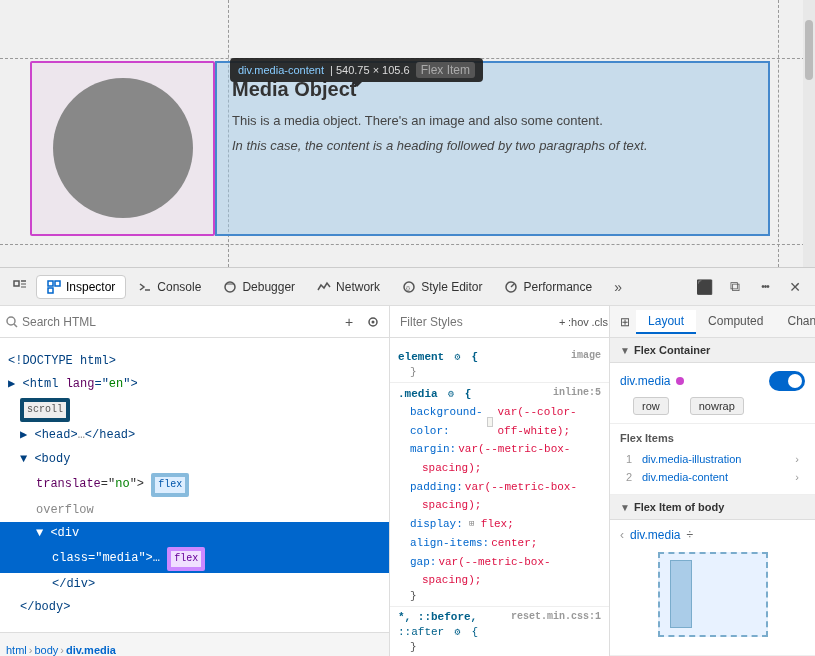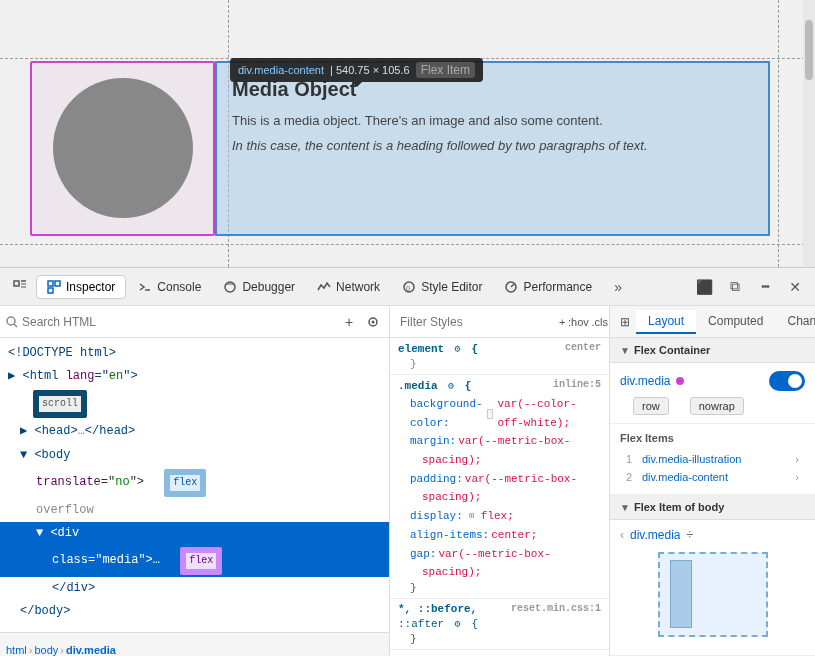--- a/index.html
+++ b/index.html
@@ -204,20 +204,21 @@
       overflow: hidden;
     }
 
     
     .html-panel {
       width: 390px;
       border-right: 1px solid #ddd;
       display: flex;
       flex-direction: column;
       background: #fff;
+      gap: 8px;
     }
 
     .html-search-bar {
       display: flex;
       align-items: center;
       padding: 4px 6px;
       border-bottom: 1px solid #ddd;
       gap: 4px;
       height: 32px;
     }
@@ -254,26 +255,26 @@
     .tag { color: #004080; }
     .attr { color: #600060; }
     .attr-val { color: #008000; }
     .indent-1 { padding-left: 20px; }
     .indent-2 { padding-left: 36px; }
     .indent-3 { padding-left: 52px; }
 
     .badge {
       display: inline-block;
       background: #eee;
-      border: 6px solid #0c4a6e;
+      border: 4px solid #0c4a6e;
       color: #555;
       font-size: 10px;
       padding: 0 3px;
       border-radius: 2px;
-      margin-left: 13px;
+      margin-left: 0;
     }
     .badge.blue { background: #ddeeff; border-color: #88bbdd; color: #0055aa; }
 
     
     .html-breadcrumb {
       height: 24px;
       border-top: 1px solid #ddd;
       display: flex;
       align-items: flex-end;
       padding: 0 6px;
@@ -728,21 +729,21 @@
         <button class="toolbar-icon-btn" style="font-size:10px;width:16px;height:16px;">☰</button>
       </div>
 
       <div class="css-rules-area">
 
         <div class="css-rule-block">
           <div class="css-selector">
             <span>element </span>
             <span class="icon-sm">⚙</span>
             <span> {</span>
-            <span class="css-source">center</span>
+            <span class="css-source">image</span>
           </div>
           <div style="padding-left:12px;color:#888;font-size:11px;">}</div>
         </div>
 
         <div class="css-rule-block">
           <div class="css-selector">
             <span>.media </span>
             <span class="icon-sm">⚙</span>
             <span> {</span>
             <span class="css-source">inline:5</span>

